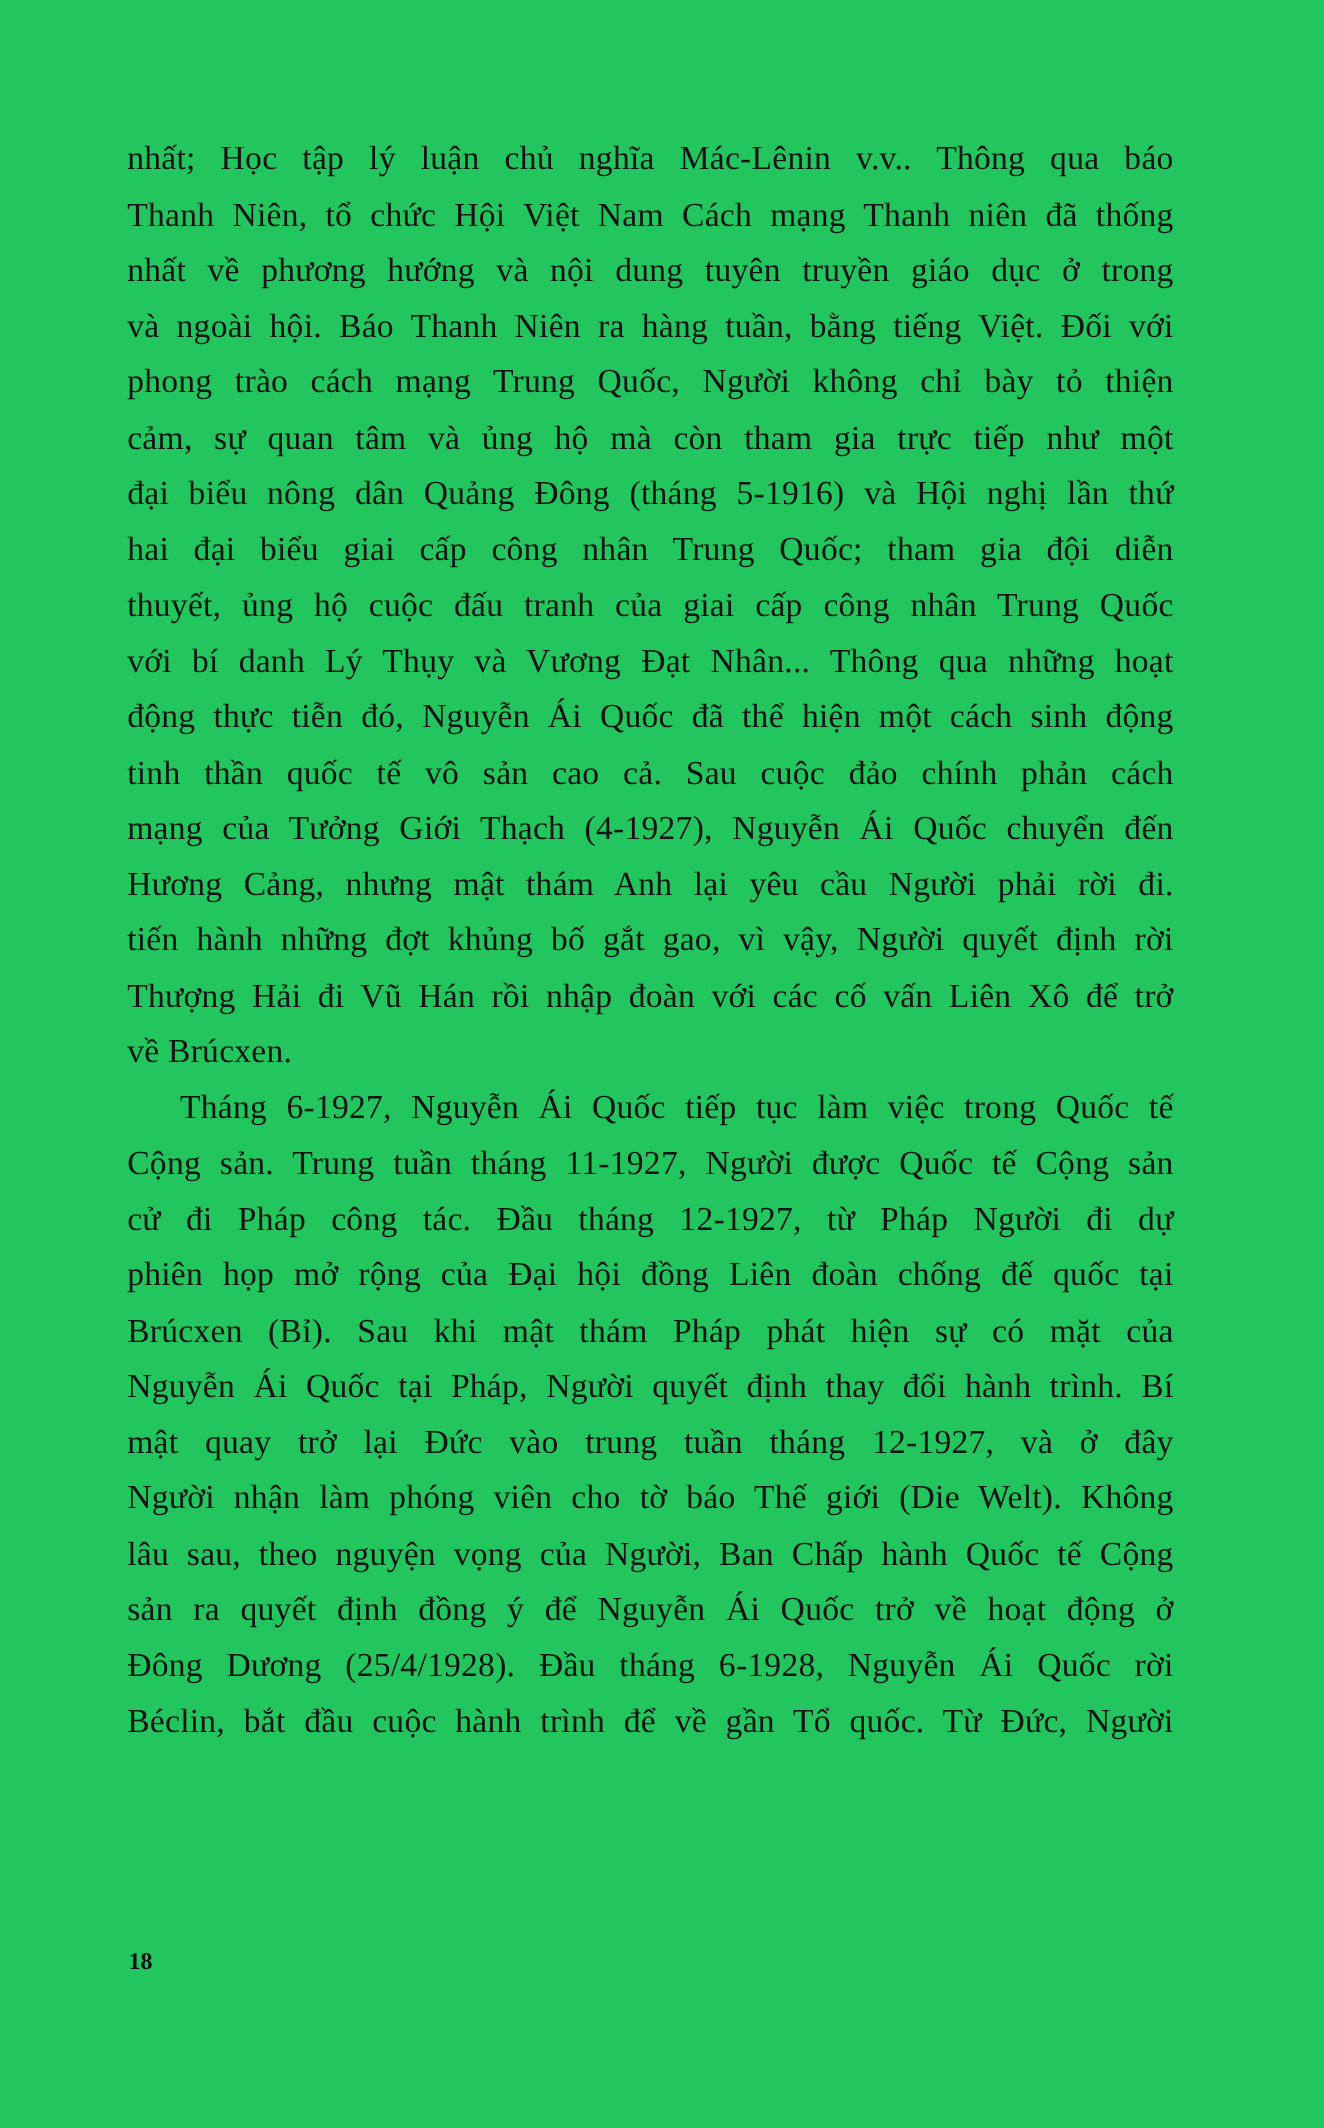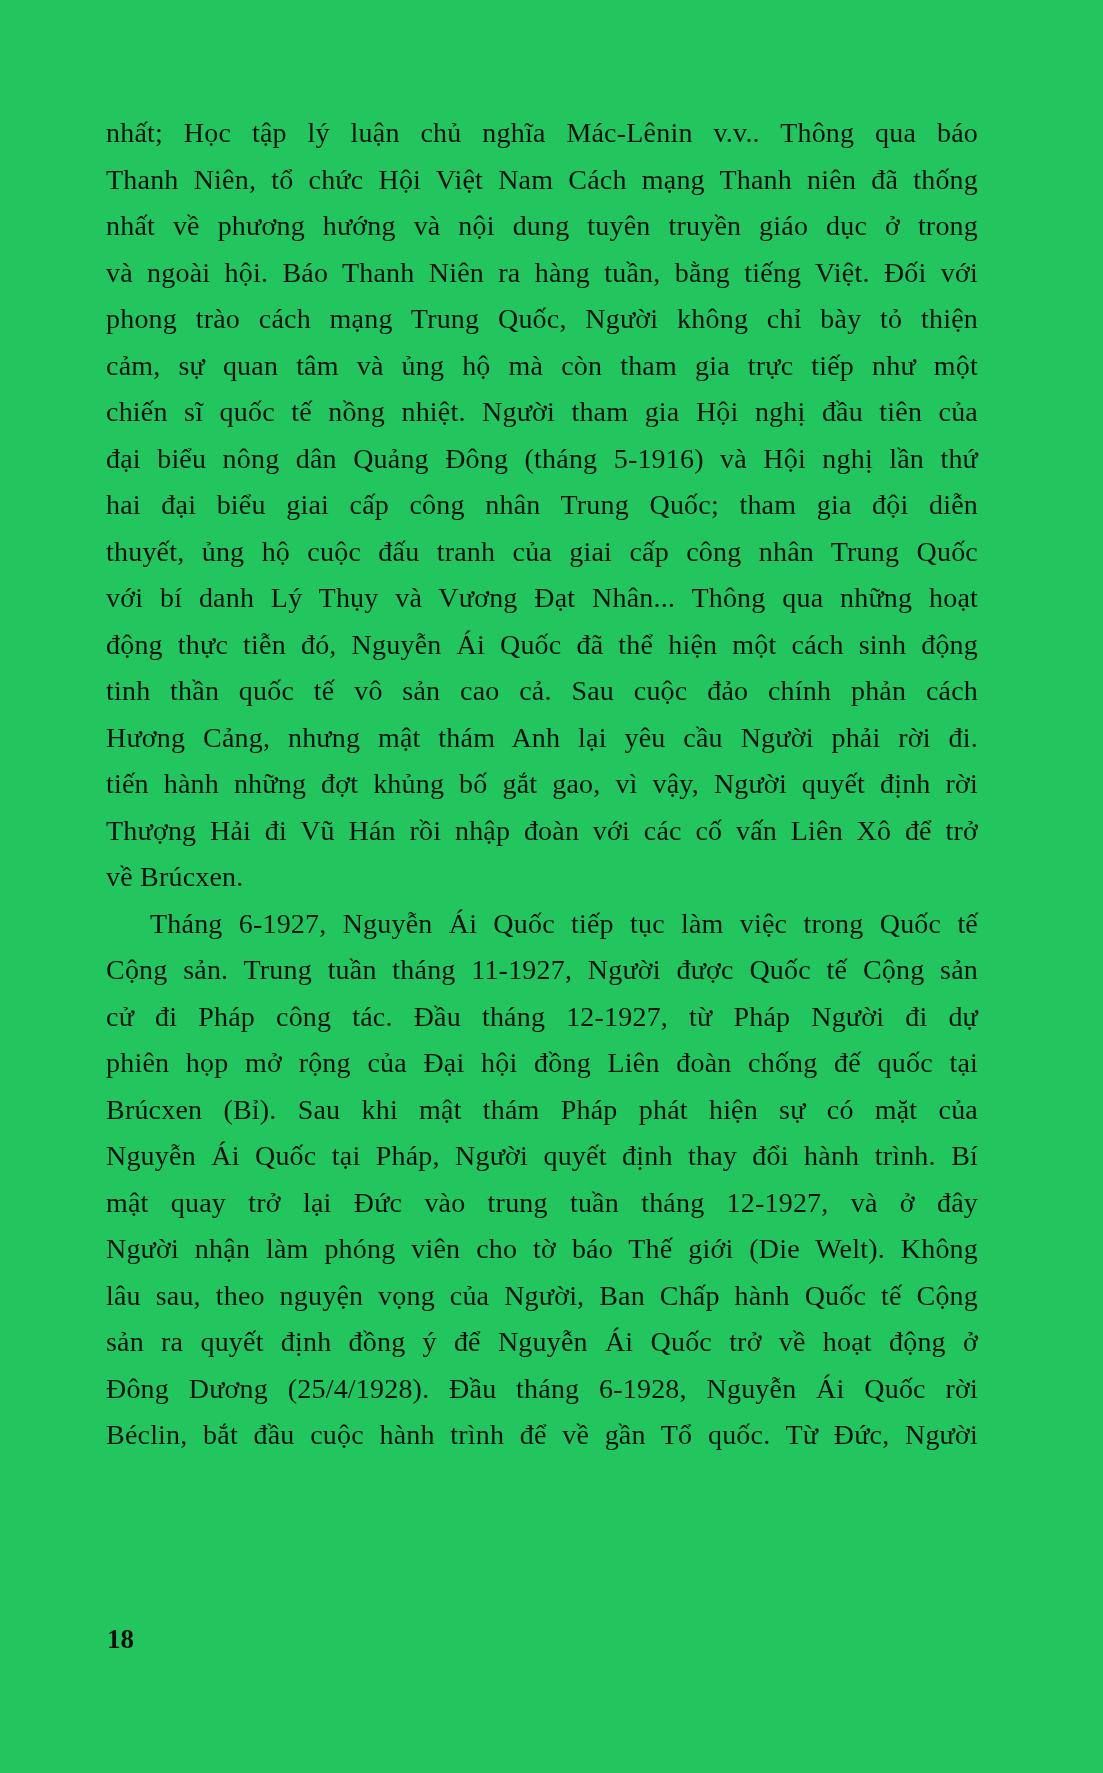--- a/index.html
+++ b/index.html
@@ -42,45 +42,45 @@
     white-space: normal;
     color: #141414;
   }
   .line.line-end {
     text-align-last: left;
   }
   .page-number {
     position: absolute;
     left: 107px;
     top: 1624px;
-    font-size: 27px;
+    font-size: 20px;
     font-weight: bold;
     color: #111111;
     font-family: "Liberation Serif", serif;
   }
 </style>
 </head>
 <body>
 
 <div class="page-surface">
   <div class="text-block">
       <div class="paragraph">
         <div class="line">nhất; Học tập lý luận chủ nghĩa Mác-Lênin v.v.. Thông qua báo</div>
         <div class="line">Thanh Niên, tổ chức Hội Việt Nam Cách mạng Thanh niên đã thống</div>
         <div class="line">nhất về phương hướng và nội dung tuyên truyền giáo dục ở trong</div>
         <div class="line">và ngoài hội. Báo Thanh Niên ra hàng tuần, bằng tiếng Việt. Đối với</div>
         <div class="line">phong trào cách mạng Trung Quốc, Người không chỉ bày tỏ thiện</div>
         <div class="line">cảm, sự quan tâm và ủng hộ mà còn tham gia trực tiếp như một</div>
-        <div class="line">chiến sĩ quốc tế nồng nhiệt. Người tham gia Hội nghị đầu tiên của</div>
         <div class="line">đại biểu nông dân Quảng Đông (tháng 5-1916) và Hội nghị lần thứ</div>
         <div class="line">hai đại biểu giai cấp công nhân Trung Quốc; tham gia đội diễn</div>
         <div class="line">thuyết, ủng hộ cuộc đấu tranh của giai cấp công nhân Trung Quốc</div>
         <div class="line">với bí danh Lý Thụy và Vương Đạt Nhân... Thông qua những hoạt</div>
         <div class="line">động thực tiễn đó, Nguyễn Ái Quốc đã thể hiện một cách sinh động</div>
         <div class="line">tinh thần quốc tế vô sản cao cả. Sau cuộc đảo chính phản cách</div>
+        <div class="line">mạng của Tưởng Giới Thạch (4-1927), Nguyễn Ái Quốc chuyển đến</div>
         <div class="line">Hương Cảng, nhưng mật thám Anh lại yêu cầu Người phải rời đi.</div>
         <div class="line">tiến hành những đợt khủng bố gắt gao, vì vậy, Người quyết định rời</div>
         <div class="line">Thượng Hải đi Vũ Hán rồi nhập đoàn với các cố vấn Liên Xô để trở</div>
         <div class="line line-end">về Brúcxen.</div>
       </div>
       <div class="paragraph indent">
         <div class="line">Tháng 6-1927, Nguyễn Ái Quốc tiếp tục làm việc trong Quốc tế</div>
         <div class="line">Cộng sản. Trung tuần tháng 11-1927, Người được Quốc tế Cộng sản</div>
         <div class="line">cử đi Pháp công tác. Đầu tháng 12-1927, từ Pháp Người đi dự</div>
         <div class="line">phiên họp mở rộng của Đại hội đồng Liên đoàn chống đế quốc tại</div>

